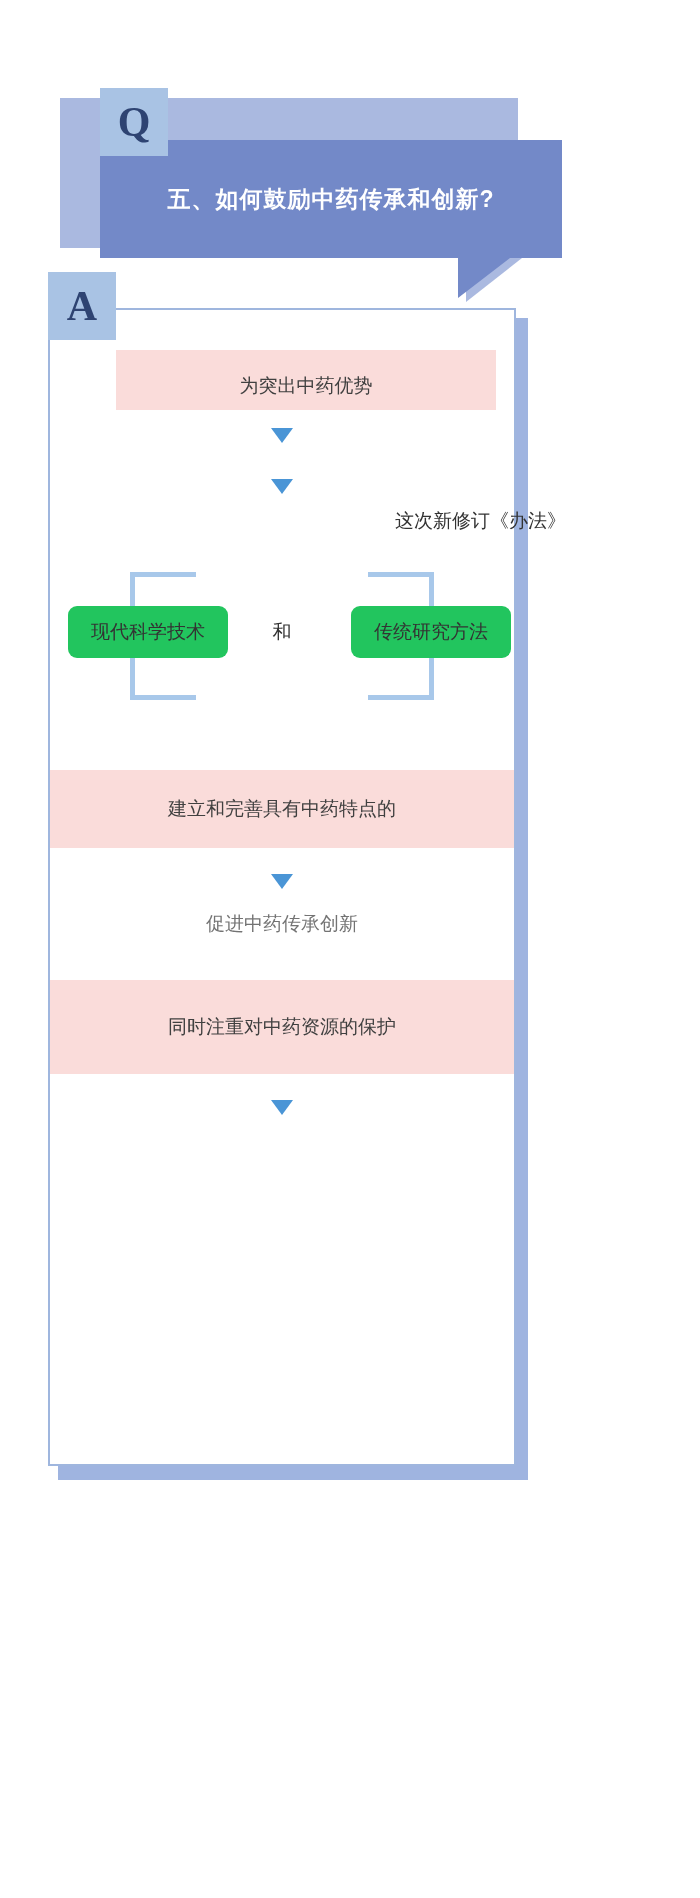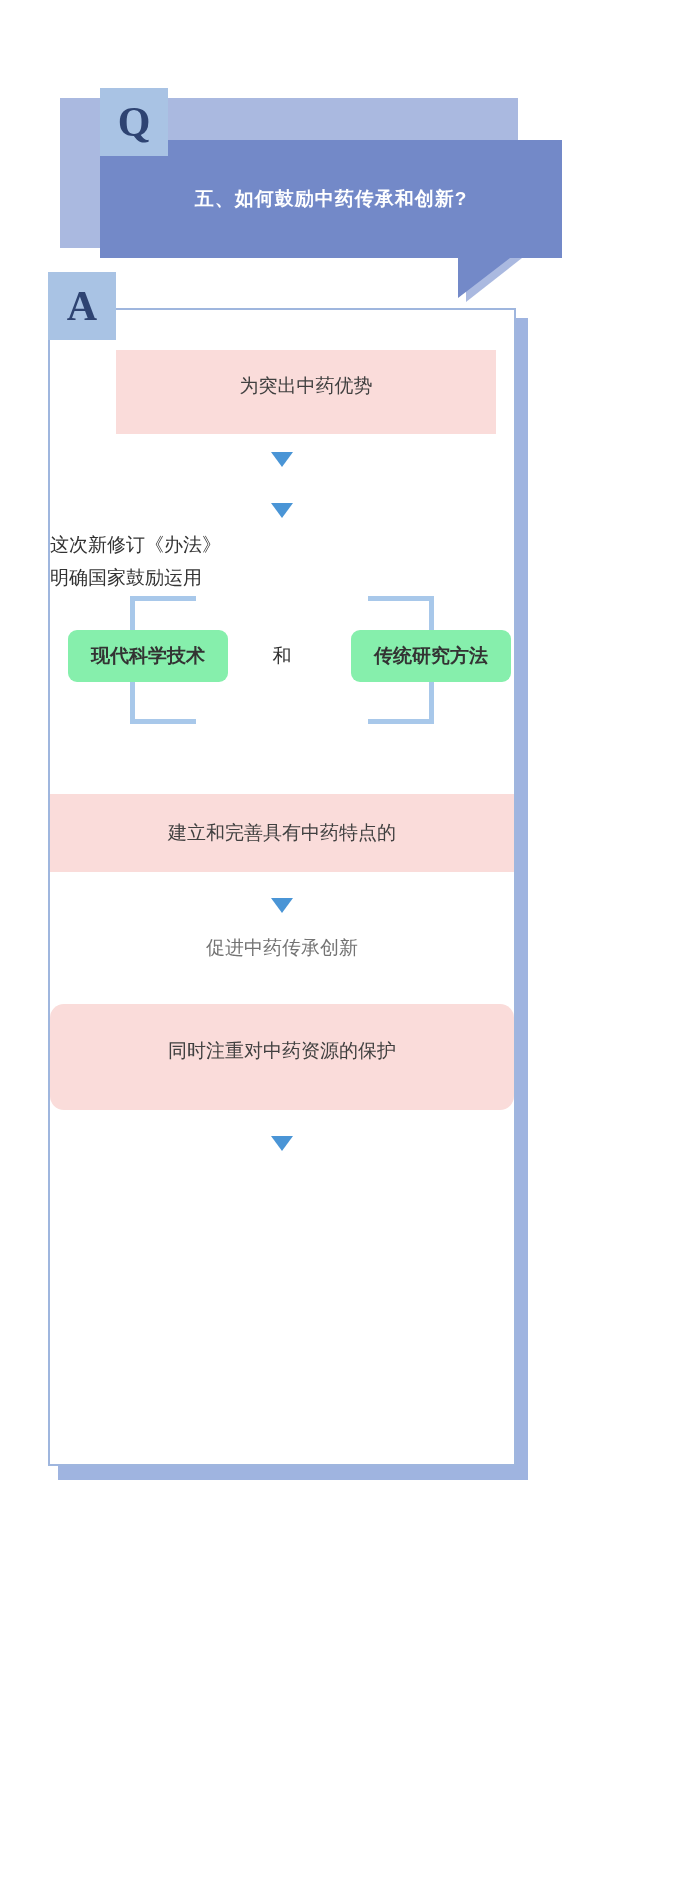--- a/index.html
+++ b/index.html
@@ -20,21 +20,21 @@
   }
   .q-bubble{
     position:absolute;left:52px;top:96px;width:462px;height:118px;
     background:#7389c8;
   }
   .q-bubble-inner{
     position:absolute;left:52px;top:96px;width:462px;height:118px;
     display:flex;align-items:center;justify-content:center;
   }
   .q-title{
-    color:#ffffff;font-size:19px;font-weight:bold;letter-spacing:1px;
+    color:#ffffff;font-size:23px;font-weight:bold;letter-spacing:1px;
     white-space:nowrap;
   }
   .q-tail{
     position:absolute;left:410px;top:214px;width:0;height:0;
     border-left:52px solid #7389c8;
     border-bottom:40px solid transparent;
   }
   .q-tail-shadow{
     position:absolute;left:418px;top:214px;width:0;height:0;
     border-left:56px solid #aab9e0;
@@ -94,29 +94,29 @@
     border-top:15px solid #4a95d6;
   }
 
   .spacer-sm{height:18px;}
   .spacer-md{height:26px;}
   .spacer-lg{height:40px;}
 
   
   .branch{position:relative;width:464px;height:250px;}
   .branch-caption{
-    position:absolute;left:0;top:10px;width:516px;text-align:left;
+    position:absolute;left:0;top:10px;width:516px;text-align:right;
     color:#333333;font-size:19px;line-height:33px;
   }
   .br-line{position:absolute;background:#a8c8ea;}
   .chip{
     position:absolute;top:112px;height:52px;width:160px;
-    background:#86efac;border-radius:9px;
-    display:flex;align-items:center;justify-content:center;
-    color:#333333;font-size:19px;font-weight:bold;
+    background:#22c55e;border-radius:9px;
+    display:flex;align-items:center;justify-content:center;
+    color:#333333;font-size:19px;
   }
   .chip-l{left:18px;}
   .chip-r{left:286px;margin-left:15px;}
   .conj{
     position:absolute;left:202px;top:112px;width:60px;height:52px;
     display:flex;align-items:center;justify-content:center;
     color:#333333;font-size:19px;
   }
   .branch-foot{
     position:absolute;left:0;top:186px;width:464px;text-align:center;
@@ -142,36 +142,35 @@
   </div>
 
   <div>
     <div class="a-shadow"></div>
     <div class="a-card"></div>
 
     <div class="flow">
 
       <div class="spacer-lg"></div>
 
-      <div class="band inset" style="height:84px;line-height:72px;">为突出中药优势</div>
+      <div class="band inset" style="height:60px;line-height:72px;">为突出中药优势</div>
 
       <div class="spacer-sm"></div>
 
       <div class="tri"></div>
       <div class="spacer-sm"></div>
 
 
       <div class="spacer-sm"></div>
 
       <div class="tri"></div>
 
       <div class="branch">
         <div class="branch-caption">
           <div>这次新修订《办法》</div>
-          <div>明确国家鼓励运用</div>
         </div>
 
         <div class="br-line" style="left:80px;top:78px;width:66px;height:5px;"></div>
         <div class="br-line" style="left:80px;top:78px;width:5px;height:40px;"></div>
 
         <div class="br-line" style="left:318px;top:78px;width:66px;height:5px;"></div>
         <div class="br-line" style="left:379px;top:78px;width:5px;height:40px;"></div>
 
         <div class="chip chip-l">
           <span>现代科学技术</span>
@@ -197,21 +196,21 @@
 
       <div class="spacer-md"></div>
 
       <div class="tri"></div>
       <div class="spacer-sm"></div>
 
       <div class="plain">促进中药传承创新</div>
 
       <div class="spacer-lg"></div>
 
-      <div class="band wide" style="height:106px;line-height:94px;border-radius:14px;">同时注重对中药资源的保护</div>
+      <div class="band wide" style="height:94px;line-height:94px;">同时注重对中药资源的保护</div>
 
       <div class="spacer-md"></div>
 
       <div class="tri"></div>
       <div class="spacer-sm"></div>
 
 
     </div>
 
     <div class="a-badge">

